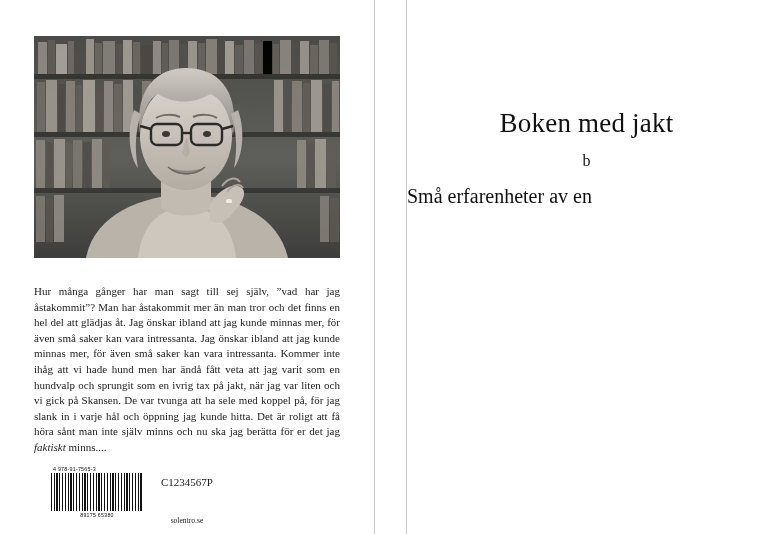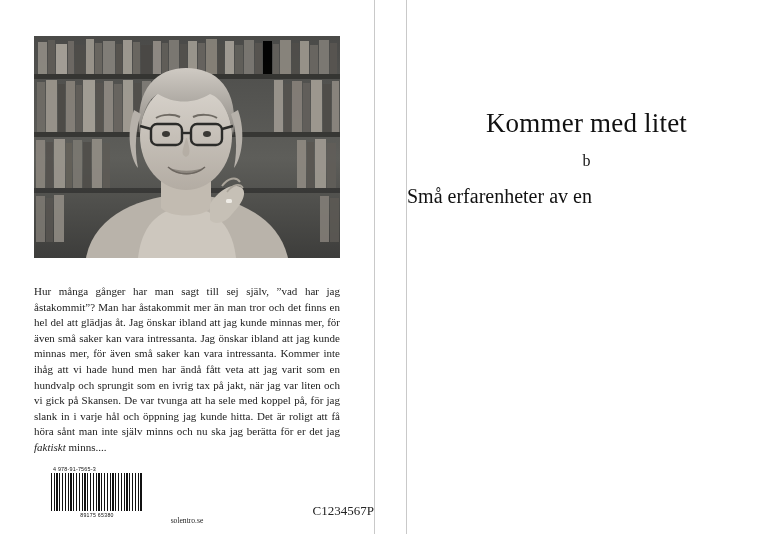--- a/index.html
+++ b/index.html
@@ -94,24 +94,24 @@
     font-family: "Liberation Sans", sans-serif;
     letter-spacing: .3px;
     color: #111;
     margin-top: 1px;
     text-align: center;
   }
 
   .pub-code {
     position: absolute;
     left: 0;
-    top: 503px;
+    top: 476px;
     width: 374px;
-    text-align: right;
-    font-size: 13px;
+    text-align: center;
+    font-size: 11px;
     color: #222;
   }
   .pub-site {
     position: absolute;
     left: 0;
     top: 516px;
     width: 374px;
     text-align: center;
     font-size: 7.6px;
     color: #222;
@@ -331,20 +331,20 @@
 
     <div class="pub-code">C1234567P</div>
     <div class="pub-site">solentro.se</div>
   </div>
 
   <div class="spine-line left"></div>
   <div class="spine"></div>
   <div class="spine-line right"></div>
 
   <div class="front-cover">
-    <div class="front-title">Kommer med litet</div>
+    <div class="front-title">Boken med jakt</div>
     <div class="front-sub-letter">b</div>
     <div class="front-subtitle">
       <div>Små erfarenheter av en</div>
     </div>
   </div>
 
 </div>
 
 </body></html>

